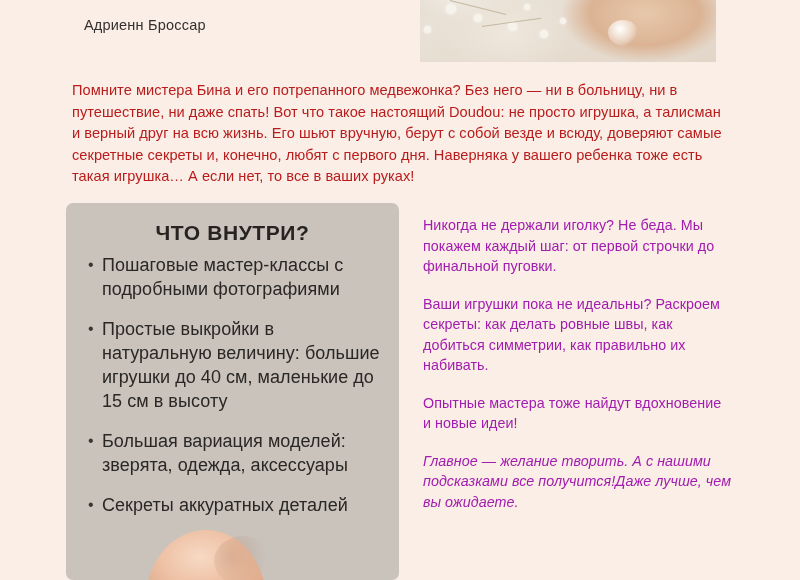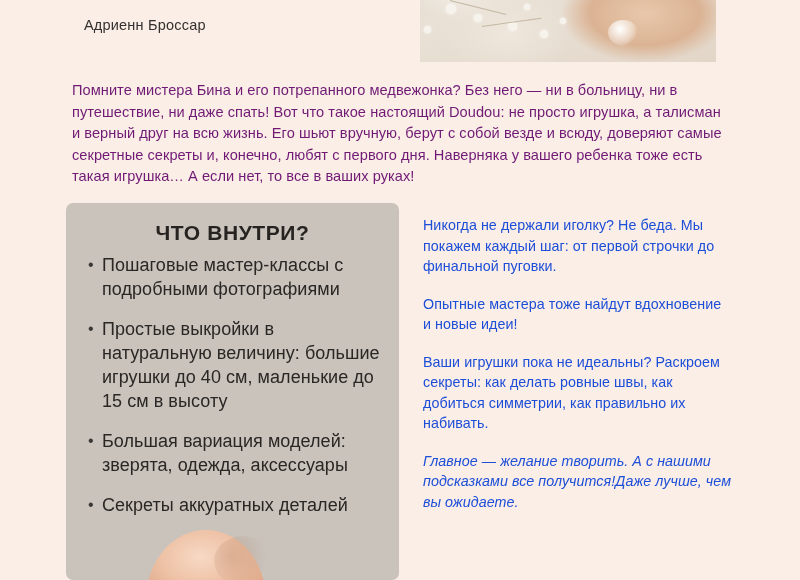--- a/index.html
+++ b/index.html
@@ -78,21 +78,21 @@
   }
 
   
   .intro {
     position: absolute;
     left: 72px;
     top: 80px;
     width: 660px;
     font-size: 14.6px;
     line-height: 21.5px;
-    color: #701a75;
+    color: #b91c1c;
     letter-spacing: 0.05px;
   }
 
   
   .panel {
     position: absolute;
     left: 66px;
     top: 203px;
     width: 333px;
     height: 377px;
@@ -139,21 +139,21 @@
   
   .right-col {
     position: absolute;
     left: 423px;
     top: 215px;
     width: 310px;
   }
   .rpara {
     font-size: 14.3px;
     line-height: 20.5px;
-    color: #1d4ed8;
+    color: #a21caf;
     margin-bottom: 17px;
     letter-spacing: 0.05px;
   }
   .rpara:last-child { margin-bottom: 16px; }
   .rpara.italic {
     font-style: italic;
     margin-top: 4px;
   }
 
   
@@ -232,22 +232,22 @@
       <div class="bullet">
         <span class="dot">•</span>
         <span class="btext">Секреты аккуратных деталей</span>
       </div>
 
     </div>
   </div>
 
   <div class="right-col">
     <div class="rpara">Никогда не держали иголку? Не беда. Мы покажем каждый шаг: от первой строчки до финальной пуговки.</div>
+    <div class="rpara">Ваши игрушки пока не идеальны? Раскроем секреты: как делать ровные швы, как добиться симметрии, как правильно их набивать.</div>
     <div class="rpara">Опытные мастера тоже найдут вдохновение и новые идеи!</div>
-    <div class="rpara">Ваши игрушки пока не идеальны? Раскроем секреты: как делать ровные швы, как добиться симметрии, как правильно их набивать.</div>
     <div class="rpara italic">Главное — желание творить. А с нашими подсказками все получится!Даже лучше, чем вы ожидаете.</div>
   </div>
 
   <div class="photo-bottom">
     <div class="blob"></div>
     <div class="shadow"></div>
   </div>
 
 </div>
 

